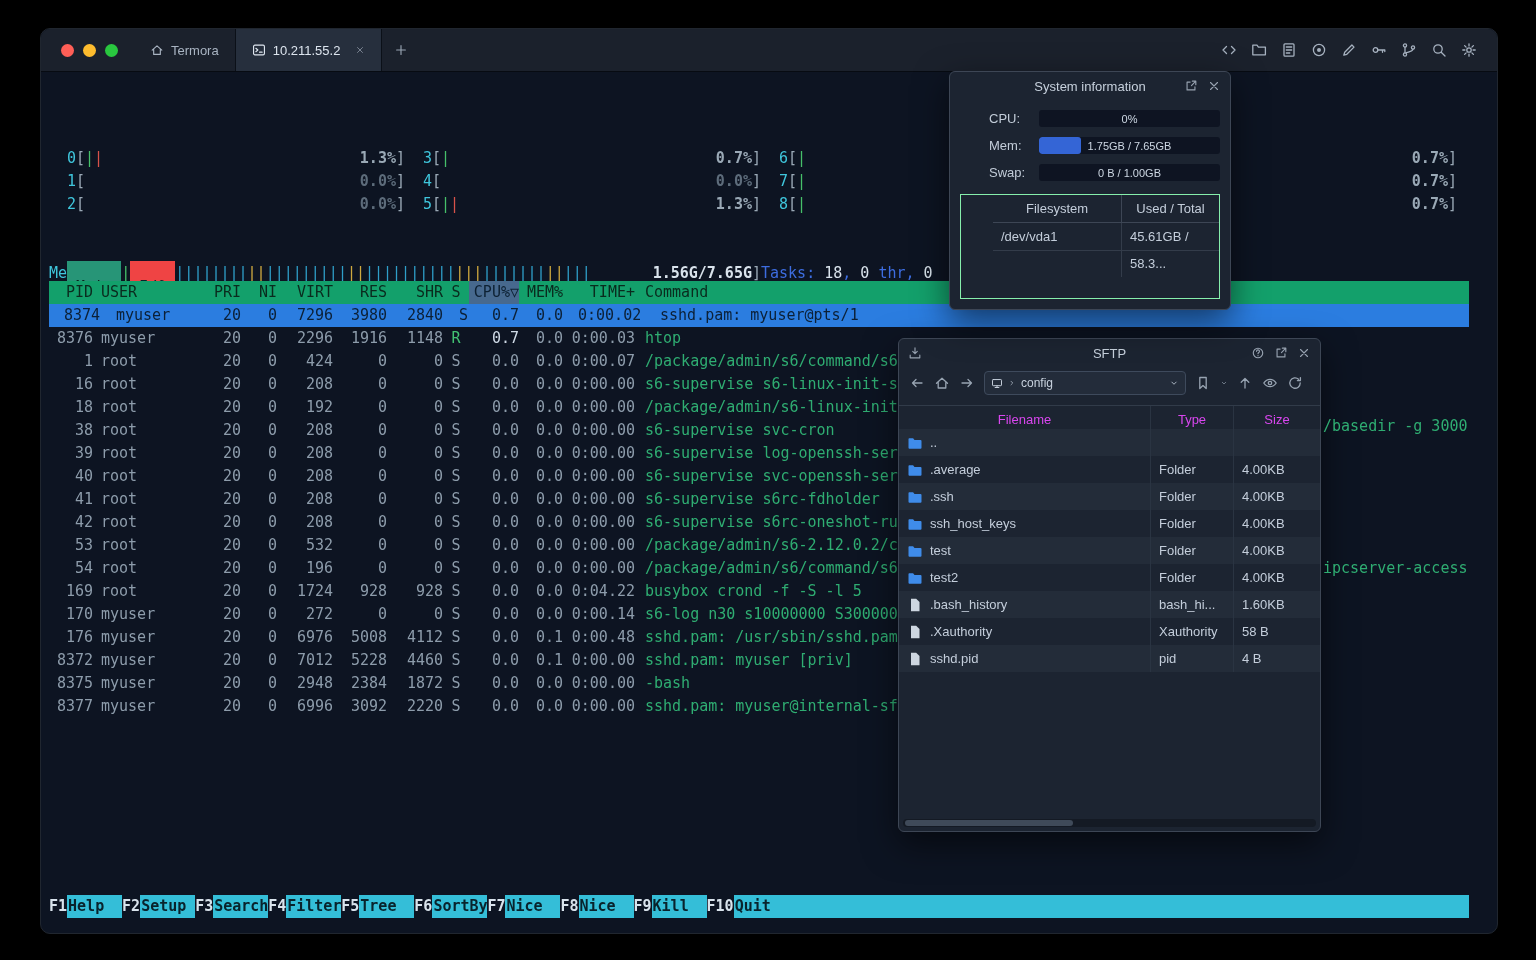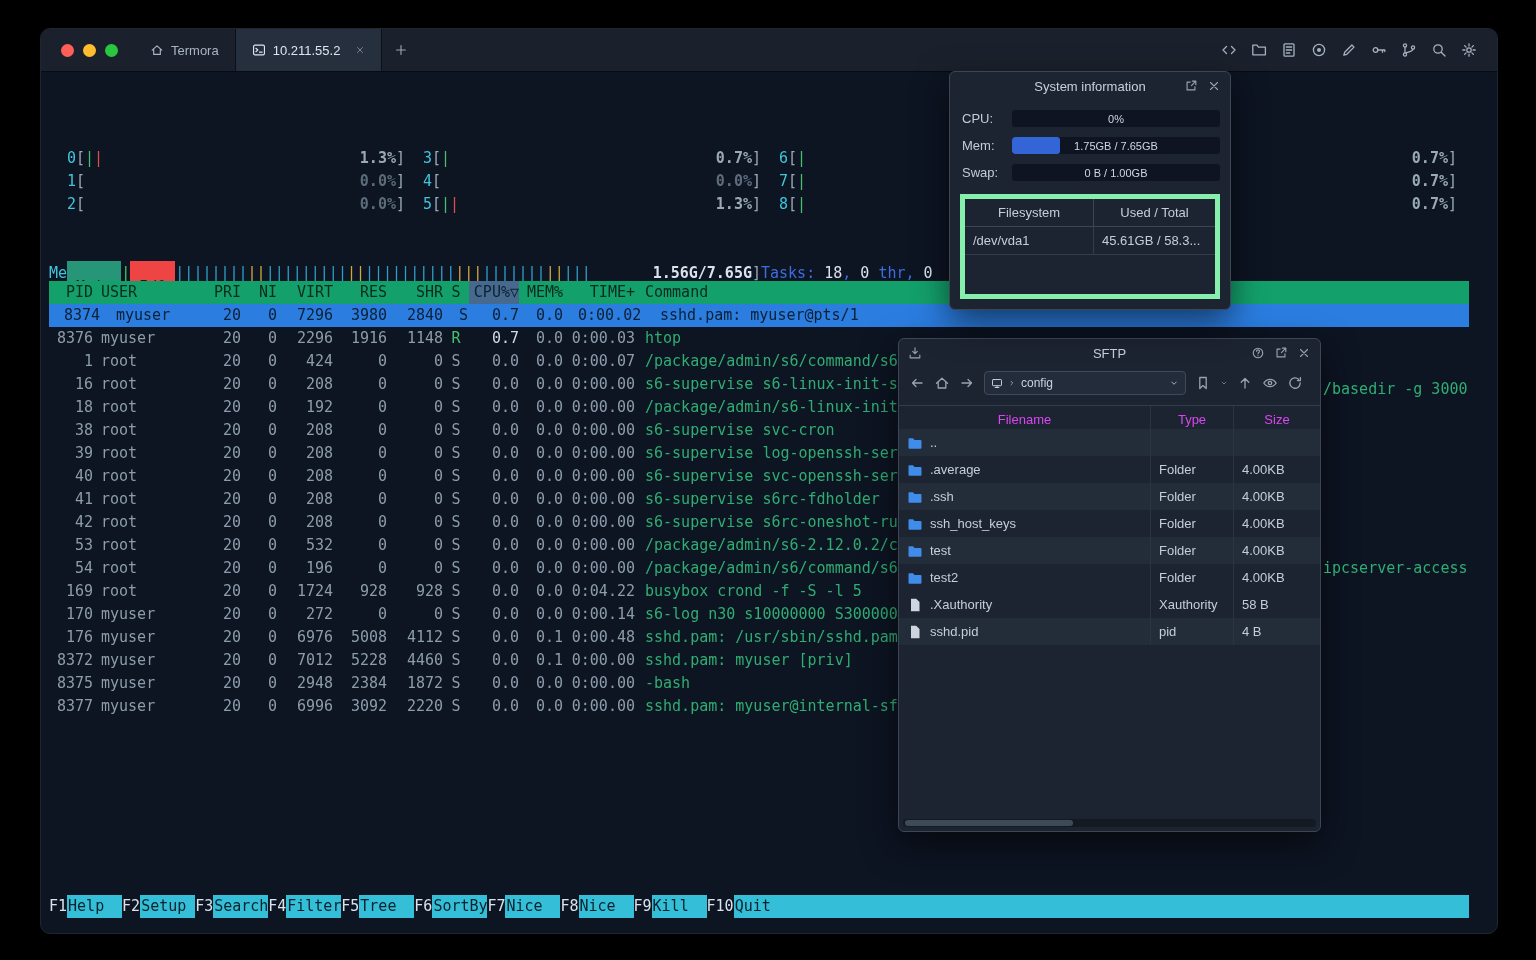--- a/index.html
+++ b/index.html
@@ -51,43 +51,43 @@
   .c-cmd{padding-left:10px;overflow:hidden;color:#2fad72;}
   .c-s.r{color:#42c172;}
   .c-cpu.hi{color:#cfdae6;}
   .phead{background:#13a06b;color:#0a2b1e;}
   .phead span{color:#0a2b1e;}
   .phead .c-cpu{background:#47698e;color:#0d2133;}
   .prow.sel{background:#2b7de0;}
   .prow.sel span{color:#0c2036;margin-left:15px;}
 
   .frag{position:absolute;font-family:"DejaVu Sans Mono",monospace;font-size:15px;line-height:23px;color:#2fad72;z-index:26;white-space:pre;}
-  .frag1{left:1282px;top:349px;}
+  .frag1{left:1282px;top:386px;}
   .frag2{left:1282px;top:528px;}
 
   .fkbar{position:absolute;left:8px;top:866px;width:1420px;height:23px;display:flex;line-height:23px;}
   .fkbar::after{content:"";flex:1;background:#34bed8;}
-  .fk{display:flex;}
+  .fk{display:flex;font-weight:bold;}
   .fkk{color:#d9e3ec;}
   .fkl{background:#34bed8;color:#09232c;width:54px;padding-left:1px;overflow:hidden;}
 
   
   .panel{position:absolute;background:#1c2431;border:1px solid #3d4655;border-radius:6px;box-shadow:0 12px 34px rgba(0,0,0,.55);color:#c4cedb;font-size:13px;}
   .p-title{height:28px;position:relative;display:flex;align-items:center;justify-content:center;color:#c6d0dc;}
   .p-actions{position:absolute;right:9px;top:0;height:28px;display:flex;align-items:center;gap:9px;color:#97a2b0;}
   .p-left{position:absolute;left:9px;top:0;height:28px;display:flex;align-items:center;color:#97a2b0;}
 
   .sysinfo{left:908px;top:42px;width:280px;height:237px;z-index:30;}
   .si-row{display:flex;align-items:center;margin:10px 10px 0 12px;height:17px;}
-  .si-label{width:50px;color:#c2ccd8;}
+  .si-label{width:50px;color:#c2ccd8;margin-left:27px;}
   .si-bar{flex:1;height:17px;background:#0e1422;border-radius:3px;position:relative;overflow:hidden;}
   .si-fill{position:absolute;left:0;top:0;bottom:0;background:#3465d6;border-radius:3px;}
   .si-fill.mem{width:23%;}
   .si-text{position:absolute;inset:0;display:flex;align-items:center;justify-content:center;font-size:11px;color:#cdd7e3;}
-  .si-table{position:absolute;left:10px;right:10px;top:122px;bottom:10px;border:5px solid #86efac;}
+  .si-table{position:absolute;left:10px;right:10px;top:122px;bottom:10px;border:1px solid #86efac;padding-left:32px;}
   .si-thead,.si-trow{display:grid;grid-template-columns:128px 1fr;height:27px;line-height:27px;}
   .si-thead{border-bottom:1px solid #3d4655;text-align:center;}
   .si-thead .si-c2{border-left:1px solid #3d4655;}
   .si-trow{border-bottom:1px solid #333c4a;}
   .si-trow span{padding-left:8px;text-align:left;}
   .si-trow .si-c2{border-left:1px solid #333c4a;}
 
   .sftp{left:857px;top:309px;width:421px;height:492px;z-index:25;}
   .sf-toolbar{height:32px;display:flex;align-items:center;padding:0 10px;gap:9px;color:#98a4b2;}
   .sf-crumb{width:188px;height:22px;border:1px solid #3e4a5c;background:#232c3a;border-radius:4px;display:flex;align-items:center;padding:0 6px;gap:5px;font-size:12px;color:#c8d2de;}
@@ -757,20 +757,31 @@
             <svg class="ic icfill fold" viewBox="0 0 16 16">
                 <path d="M1.5 4.2c0-.6.4-1 1-1h3.6l1.4 1.7h6a1 1 0 0 1 1 1v6.9a1 1 0 0 1-1 1h-11a1 1 0 0 1-1-1z"></path>
               </svg>
 
             <span>test2</span>
           </span>
           <span class="sf-type bl">Folder</span>
           <span class="sf-size bl">4.00KB</span>
         </div>
 
+        <div class="sf-row odd">
+          <span class="sf-name">
+
+            <svg class="ic icfill fil" viewBox="0 0 16 16">
+                <path d="M4 1.8h5.2L12.5 5v9.2H4z"></path>
+              </svg>
+            <span>.bash_history</span>
+          </span>
+          <span class="sf-type bl">bash_hi...</span>
+          <span class="sf-size bl">1.60KB</span>
+        </div>
 
         <div class="sf-row even">
           <span class="sf-name">
 
             <svg class="ic icfill fil" viewBox="0 0 16 16">
                 <path d="M4 1.8h5.2L12.5 5v9.2H4z"></path>
               </svg>
             <span>.Xauthority</span>
           </span>
           <span class="sf-type bl">Xauthority</span>

